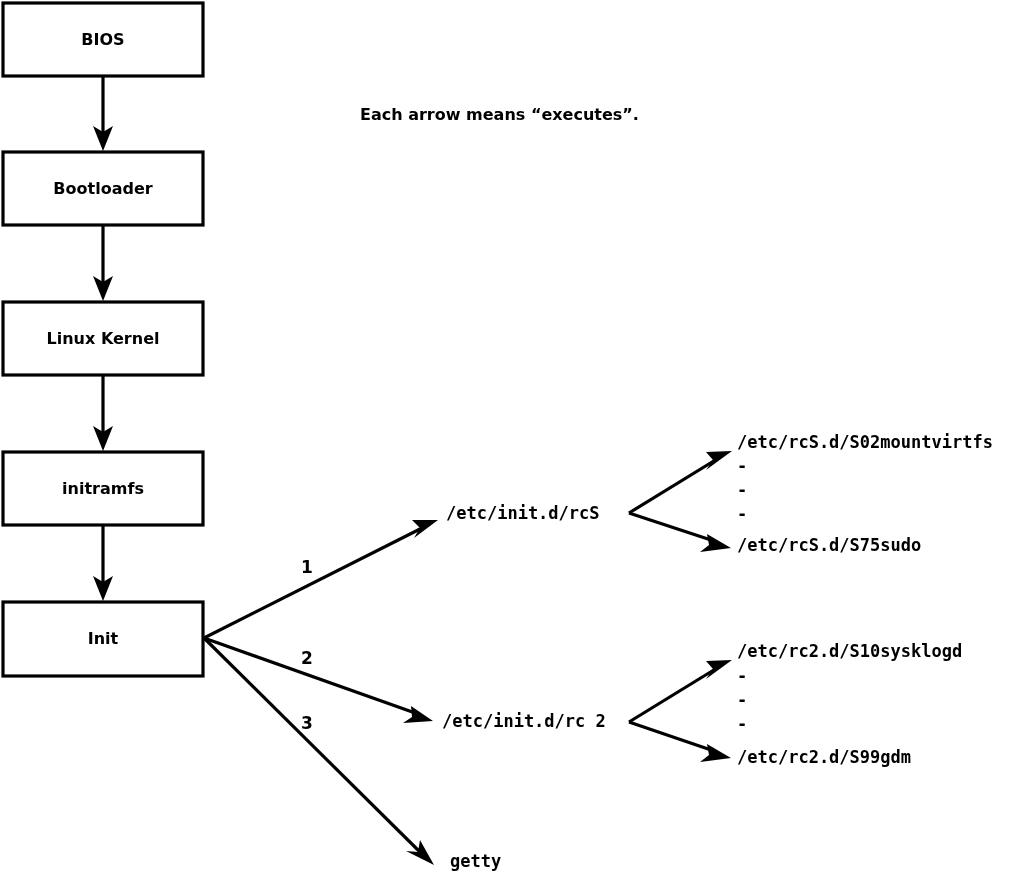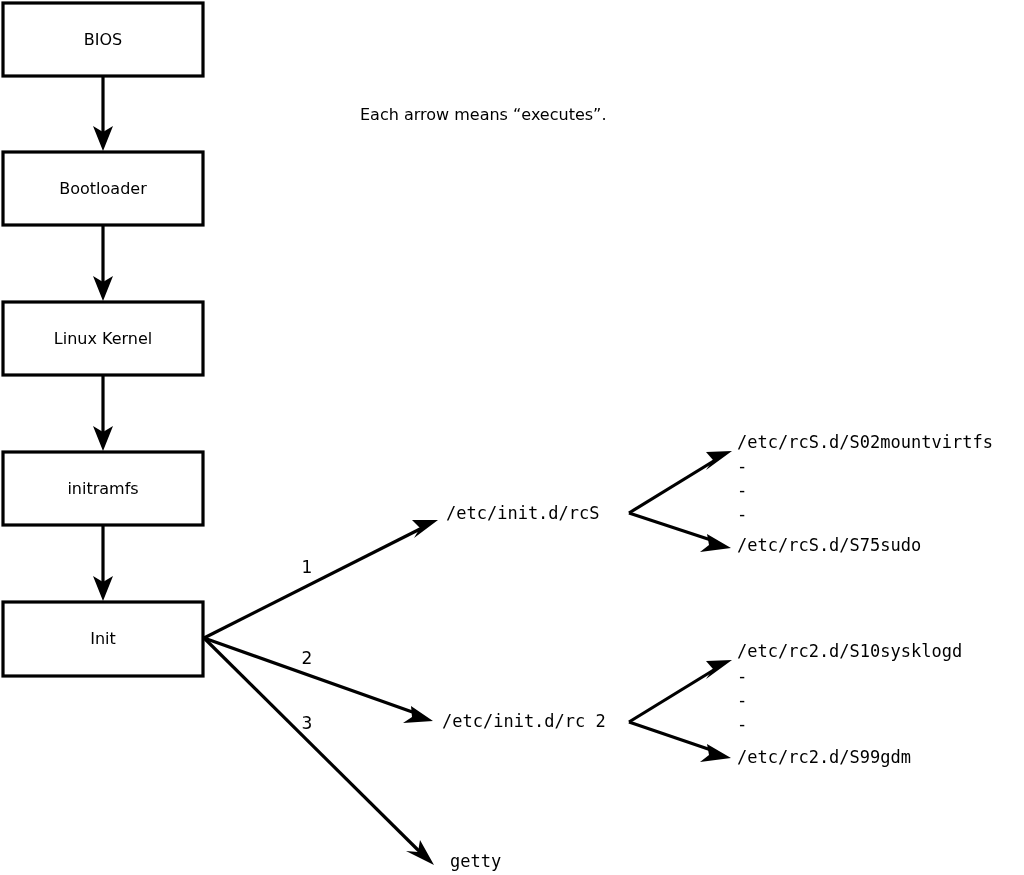--- a/index.html
+++ b/index.html
@@ -11,20 +11,21 @@
     width: 1024px;
     height: 875px;
     overflow: hidden;
     font-family: "DejaVu Sans", sans-serif;
   }
   #diagram-root {
     position: relative;
     width: 1024px;
     height: 875px;
     background: #ffffff;
+    font-weight: bold;
   }
   svg.diagram {
     display: block;
     width: 1024px;
     height: 875px;
   }
   .box-rect {
     fill: #ffffff;
     stroke: #000000;
     stroke-width: 3.2;

